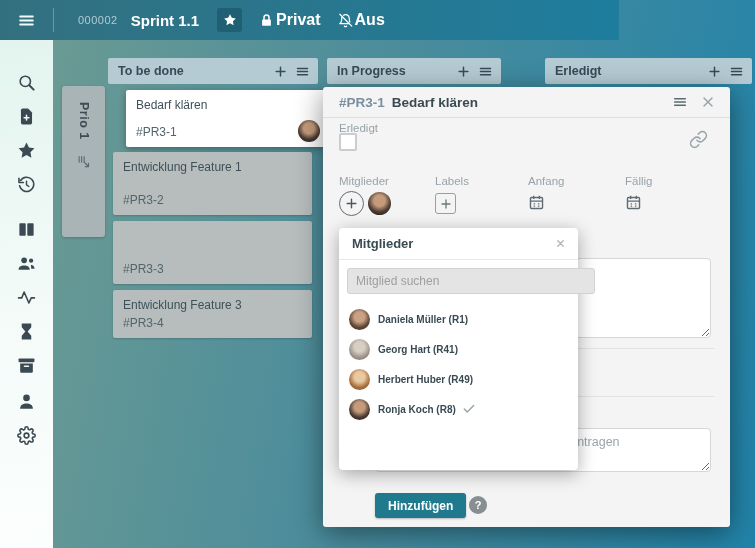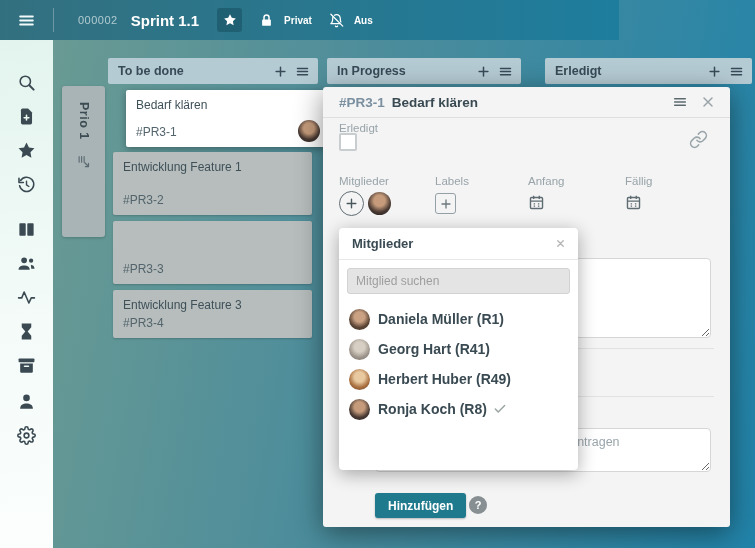--- a/index.html
+++ b/index.html
@@ -12,21 +12,21 @@
             background:linear-gradient(90deg,#33707f,#1e7d9d);
             display:flex; align-items:center; color:#fff; z-index:30; }
   .tb-menu { width:53px; height:40px; display:flex; align-items:center; justify-content:center; cursor:pointer; }
   .tb-menu svg { width:19px; height:19px; color:#f2fbfa; }
   .tb-divider { position:absolute; left:53px; top:8px; height:24px; width:1px; background:rgba(255,255,255,.28); }
   .tb-id { margin-left:25px; font-size:11px; letter-spacing:.5px; color:rgba(255,255,255,.62); }
   .tb-title { margin-left:13px; font-size:15px; font-weight:bold; }
   .tb-star { margin-left:18px; width:25px; height:24px; border-radius:3px; background:rgba(4,44,56,.28);
              display:flex; align-items:center; justify-content:center; cursor:pointer; }
   .tb-star svg { width:14px; height:14px; color:#fff; }
-  .tb-group { margin-left:17px; display:flex; align-items:center; gap:10px; font-size:10px; font-weight:600; cursor:pointer; }
+  .tb-group { margin-left:17px; display:flex; align-items:center; gap:2px; font-size:16px; font-weight:600; cursor:pointer; }
   .tb-group svg { width:15px; height:15px; color:#fff; }
 
   
   .sidebar { position:absolute; left:0; top:40px; width:53px; height:508px;
              background:linear-gradient(175deg,#e3f4ee 0%,#f4fbf9 55%,#fbfefd 100%);
              padding-top:32px; z-index:20; }
   .sb-icon { width:20px; height:20px; margin:0 auto 14px auto; color:#3b4a52; cursor:pointer;
              display:flex; align-items:center; justify-content:center; }
   .sb-icon svg { width:19px; height:19px; }
   .sb-icon.gap-lg { margin-top:25px; }
@@ -90,28 +90,28 @@
   .m-help { position:absolute; left:146px; top:409px; width:18px; height:18px; border-radius:50%; background:#888f92;
             color:#fff; font-size:11px; font-weight:bold; display:flex; align-items:center; justify-content:center; cursor:pointer; }
 
   
   .popup { position:absolute; left:339px; top:228px; width:239px; height:242px; background:#fff;
            border-radius:4px; box-shadow:0 4px 18px rgba(0,0,0,.33); z-index:15; }
   .p-header { height:32px; border-bottom:1px solid #e8e8e8; display:flex; align-items:center; padding:0 10px 0 13px; }
   .p-title { font-size:13px; font-weight:bold; color:#3a4a52; flex:1; }
   .p-close { width:16px; height:16px; color:#b5b5b5; cursor:pointer; display:flex; align-items:center; justify-content:center; }
   .p-close svg { width:11px; height:11px; }
-  .p-search { position:absolute; left:8px; top:40px; width:223px; height:26px; background:#e4e4e4;
+  .p-search { position:absolute; left:8px; top:40px; width:248px; height:26px; background:#e4e4e4;
               border:1px solid #d2d2d2; border-radius:3px; font-family:"Liberation Sans",sans-serif;
               font-size:12px; color:#555; padding:0 8px; }
   .p-search::placeholder { color:#9e9e9e; }
   .p-list { position:absolute; left:0; top:76px; width:100%; }
   .p-row { height:30px; display:flex; align-items:center; padding-left:10px; cursor:pointer; }
   .p-row .avatar { width:21px; height:21px; }
-  .p-name { margin-left:8px; font-size:14px; font-weight:bold; color:#3a4a52; }
+  .p-name { margin-left:8px; font-size:10px; font-weight:bold; color:#3a4a52; }
   .p-check { margin-left:6px; width:14px; height:14px; color:#9aa6a0; }
   .p-check svg { width:14px; height:14px; }
 
   svg { display:block; }
 </style>
 </head>
 <body>
 
 <div class="screen">
 
@@ -234,21 +234,21 @@
           <svg viewBox="0 0 24 24" fill="none" stroke="currentColor" stroke-width="2.4" stroke-linecap="round" stroke-linejoin="round">
             <path d="M12 5v14M5 12h14"></path>
           </svg>
         </span>
         <span class="ch-btn">
           <svg viewBox="0 0 24 24" fill="none" stroke="currentColor" stroke-width="2.4" stroke-linecap="round" stroke-linejoin="round">
             <path d="M4 7h16M4 12h16M4 17h16"></path>
           </svg>
         </span>
       </div>
-      <div class="col-header" style="left: 327px; width: 194px;">
+      <div class="col-header" style="left: 327px; width: 174px;">
         <span class="ch-label">In Progress</span>
         <span class="ch-btn">
           <svg viewBox="0 0 24 24" fill="none" stroke="currentColor" stroke-width="2.4" stroke-linecap="round" stroke-linejoin="round">
             <path d="M12 5v14M5 12h14"></path>
           </svg>
         </span>
         <span class="ch-btn">
           <svg viewBox="0 0 24 24" fill="none" stroke="currentColor" stroke-width="2.4" stroke-linecap="round" stroke-linejoin="round">
             <path d="M4 7h16M4 12h16M4 17h16"></path>
           </svg>

